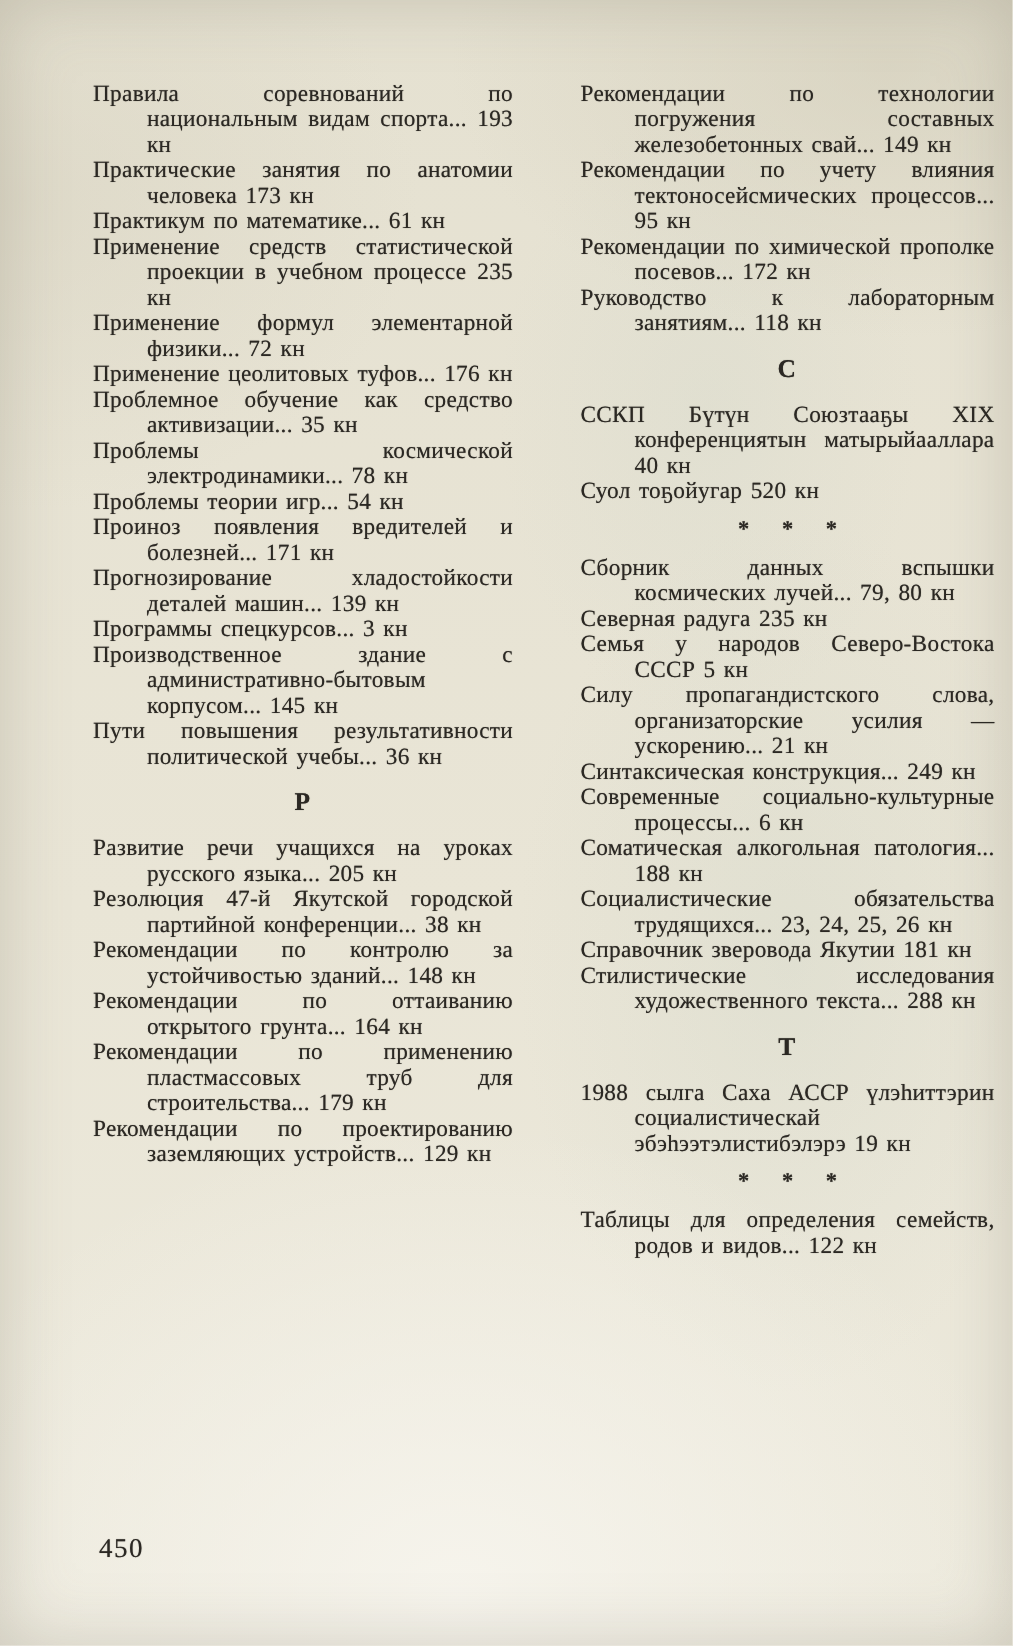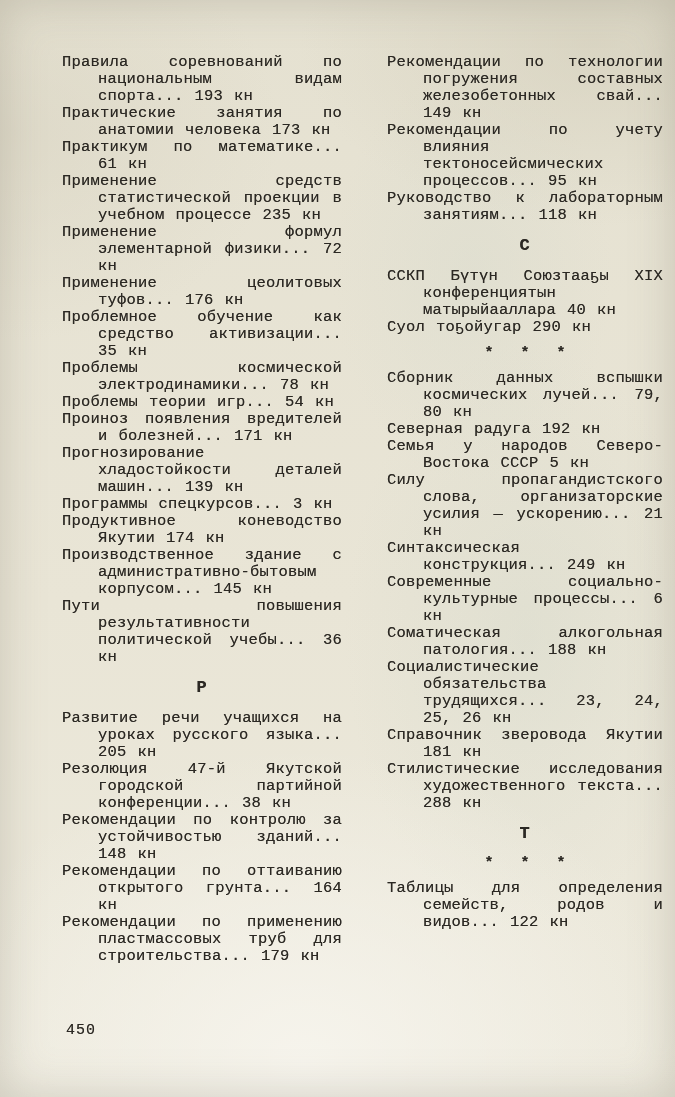--- a/index.html
+++ b/index.html
@@ -15,21 +15,21 @@
     height: 1097px;
     background-color: #e8e4d5;
     background-image:
       radial-gradient(ellipse 420px 260px at 88% 4%, rgba(208,203,183,0.55), transparent 70%),
       radial-gradient(ellipse 380px 300px at 2% 12%, rgba(213,208,190,0.45), transparent 70%),
       radial-gradient(ellipse 520px 420px at 45% 97%, rgba(247,245,238,0.9), transparent 75%),
       radial-gradient(ellipse 260px 420px at 78% 58%, rgba(203,210,196,0.30), transparent 70%),
       radial-gradient(ellipse 200px 300px at 70% 25%, rgba(205,212,200,0.25), transparent 70%),
       linear-gradient(180deg, #e5e1d1 0%, #e9e5d6 55%, #edeadd 100%);
     box-shadow: inset 0 0 46px rgba(118,112,92,0.28);
-    font-family: Liberation Mono, monospace;
+    font-family: Liberation Serif, serif;
     color: #2b2823;
   }
   .content {
     position: absolute;
     left: 62px;
     top: 54px;
     display: flex;
     gap: 45px;
   }
   .column {
@@ -67,21 +67,21 @@
     line-height: 15px;
     letter-spacing: 9px;
     margin: 10px 0 9px;
     padding-left: 9px; 
     text-shadow: 0 0 0.6px rgba(43,40,35,0.6);
   }
   .page-number {
     position: absolute;
     left: 66px;
     top: 1022px;
-    font-size: 15px;
+    font-size: 18px;
     letter-spacing: 1px;
     text-shadow: 0 0 0.6px rgba(43,40,35,0.65);
   }
 </style>
 </head>
 <body>
 
 <div class="page">
   <div class="content">
     <div class="column" lang="ru">
@@ -90,47 +90,49 @@
         <p class="entry">Практикум по математике... 61 кн</p>
         <p class="entry">Применение средств статистической проекции в учебном процессе 235 кн</p>
         <p class="entry">Применение формул элементарной физики... 72 кн</p>
         <p class="entry">Применение цеолитовых туфов... 176 кн</p>
         <p class="entry">Проблемное обучение как средство активизации... 35 кн</p>
         <p class="entry">Проблемы космической электродинамики... 78 кн</p>
         <p class="entry">Проблемы теории игр... 54 кн</p>
         <p class="entry">Проиноз появления вредителей и болезней... 171 кн</p>
         <p class="entry">Прогнозирование хладостойкости деталей машин... 139 кн</p>
         <p class="entry">Программы спецкурсов... 3 кн</p>
-        <p class="entry">Продуктивное коневодство Якутии 174 кн</p>
         <p class="entry">Производственное здание с административно-бытовым корпусом... 145 кн</p>
         <p class="entry">Пути повышения результативности политической учебы... 36 кн</p>
         <div class="letter-heading">Р</div>
         <p class="entry">Развитие речи учащихся на уроках русского языка... 205 кн</p>
         <p class="entry">Резолюция 47-й Якутской городской партийной конференции... 38 кн</p>
         <p class="entry">Рекомендации по контролю за устойчивостью зданий... 148 кн</p>
         <p class="entry">Рекомендации по оттаиванию открытого грунта... 164 кн</p>
         <p class="entry">Рекомендации по применению пластмассовых труб для строительства... 179 кн</p>
+        <p class="entry">Рекомендации по проектированию заземляющих устройств... 129 кн</p>
       </div>
     <div class="column right" lang="ru">
         <p class="entry">Рекомендации по технологии погружения составных железобетонных свай... 149 кн</p>
         <p class="entry">Рекомендации по учету влияния тектоносейсмических процессов... 95 кн</p>
+        <p class="entry">Рекомендации по химической прополке посевов... 172 кн</p>
         <p class="entry">Руководство к лабораторным занятиям... 118 кн</p>
         <div class="letter-heading">С</div>
         <p class="entry">ССКП Бүтүн Союзтааҕы XIX конференциятын матырыйааллара 40 кн</p>
-        <p class="entry">Суол тоҕойугар 290 кн</p>
+        <p class="entry">Суол тоҕойугар 520 кн</p>
         <div class="stars">* * *</div>
         <p class="entry">Сборник данных вспышки космических лучей... 79, 80 кн</p>
-        <p class="entry">Северная радуга 192 кн</p>
+        <p class="entry">Северная радуга 235 кн</p>
         <p class="entry">Семья у народов Северо-Востока СССР 5 кн</p>
         <p class="entry">Силу пропагандистского слова, организаторские усилия — ускорению... 21 кн</p>
         <p class="entry">Синтаксическая конструкция... 249 кн</p>
         <p class="entry">Современные социально-культурные процессы... 6 кн</p>
         <p class="entry">Соматическая алкогольная патология... 188 кн</p>
         <p class="entry">Социалистические обязательства трудящихся... 23, 24, 25, 26 кн</p>
         <p class="entry">Справочник зверовода Якутии 181 кн</p>
         <p class="entry">Стилистические исследования художественного текста... 288 кн</p>
         <div class="letter-heading">Т</div>
+        <p class="entry">1988 сылга Саха АССР үлэһиттэрин социалистическай эбэһээтэлистибэлэрэ 19 кн</p>
         <div class="stars">* * *</div>
         <p class="entry">Таблицы для определения семейств, родов и видов... 122 кн</p>
       </div>
   </div>
   <div class="page-number">450</div>
 </div>
 
 </body></html>

